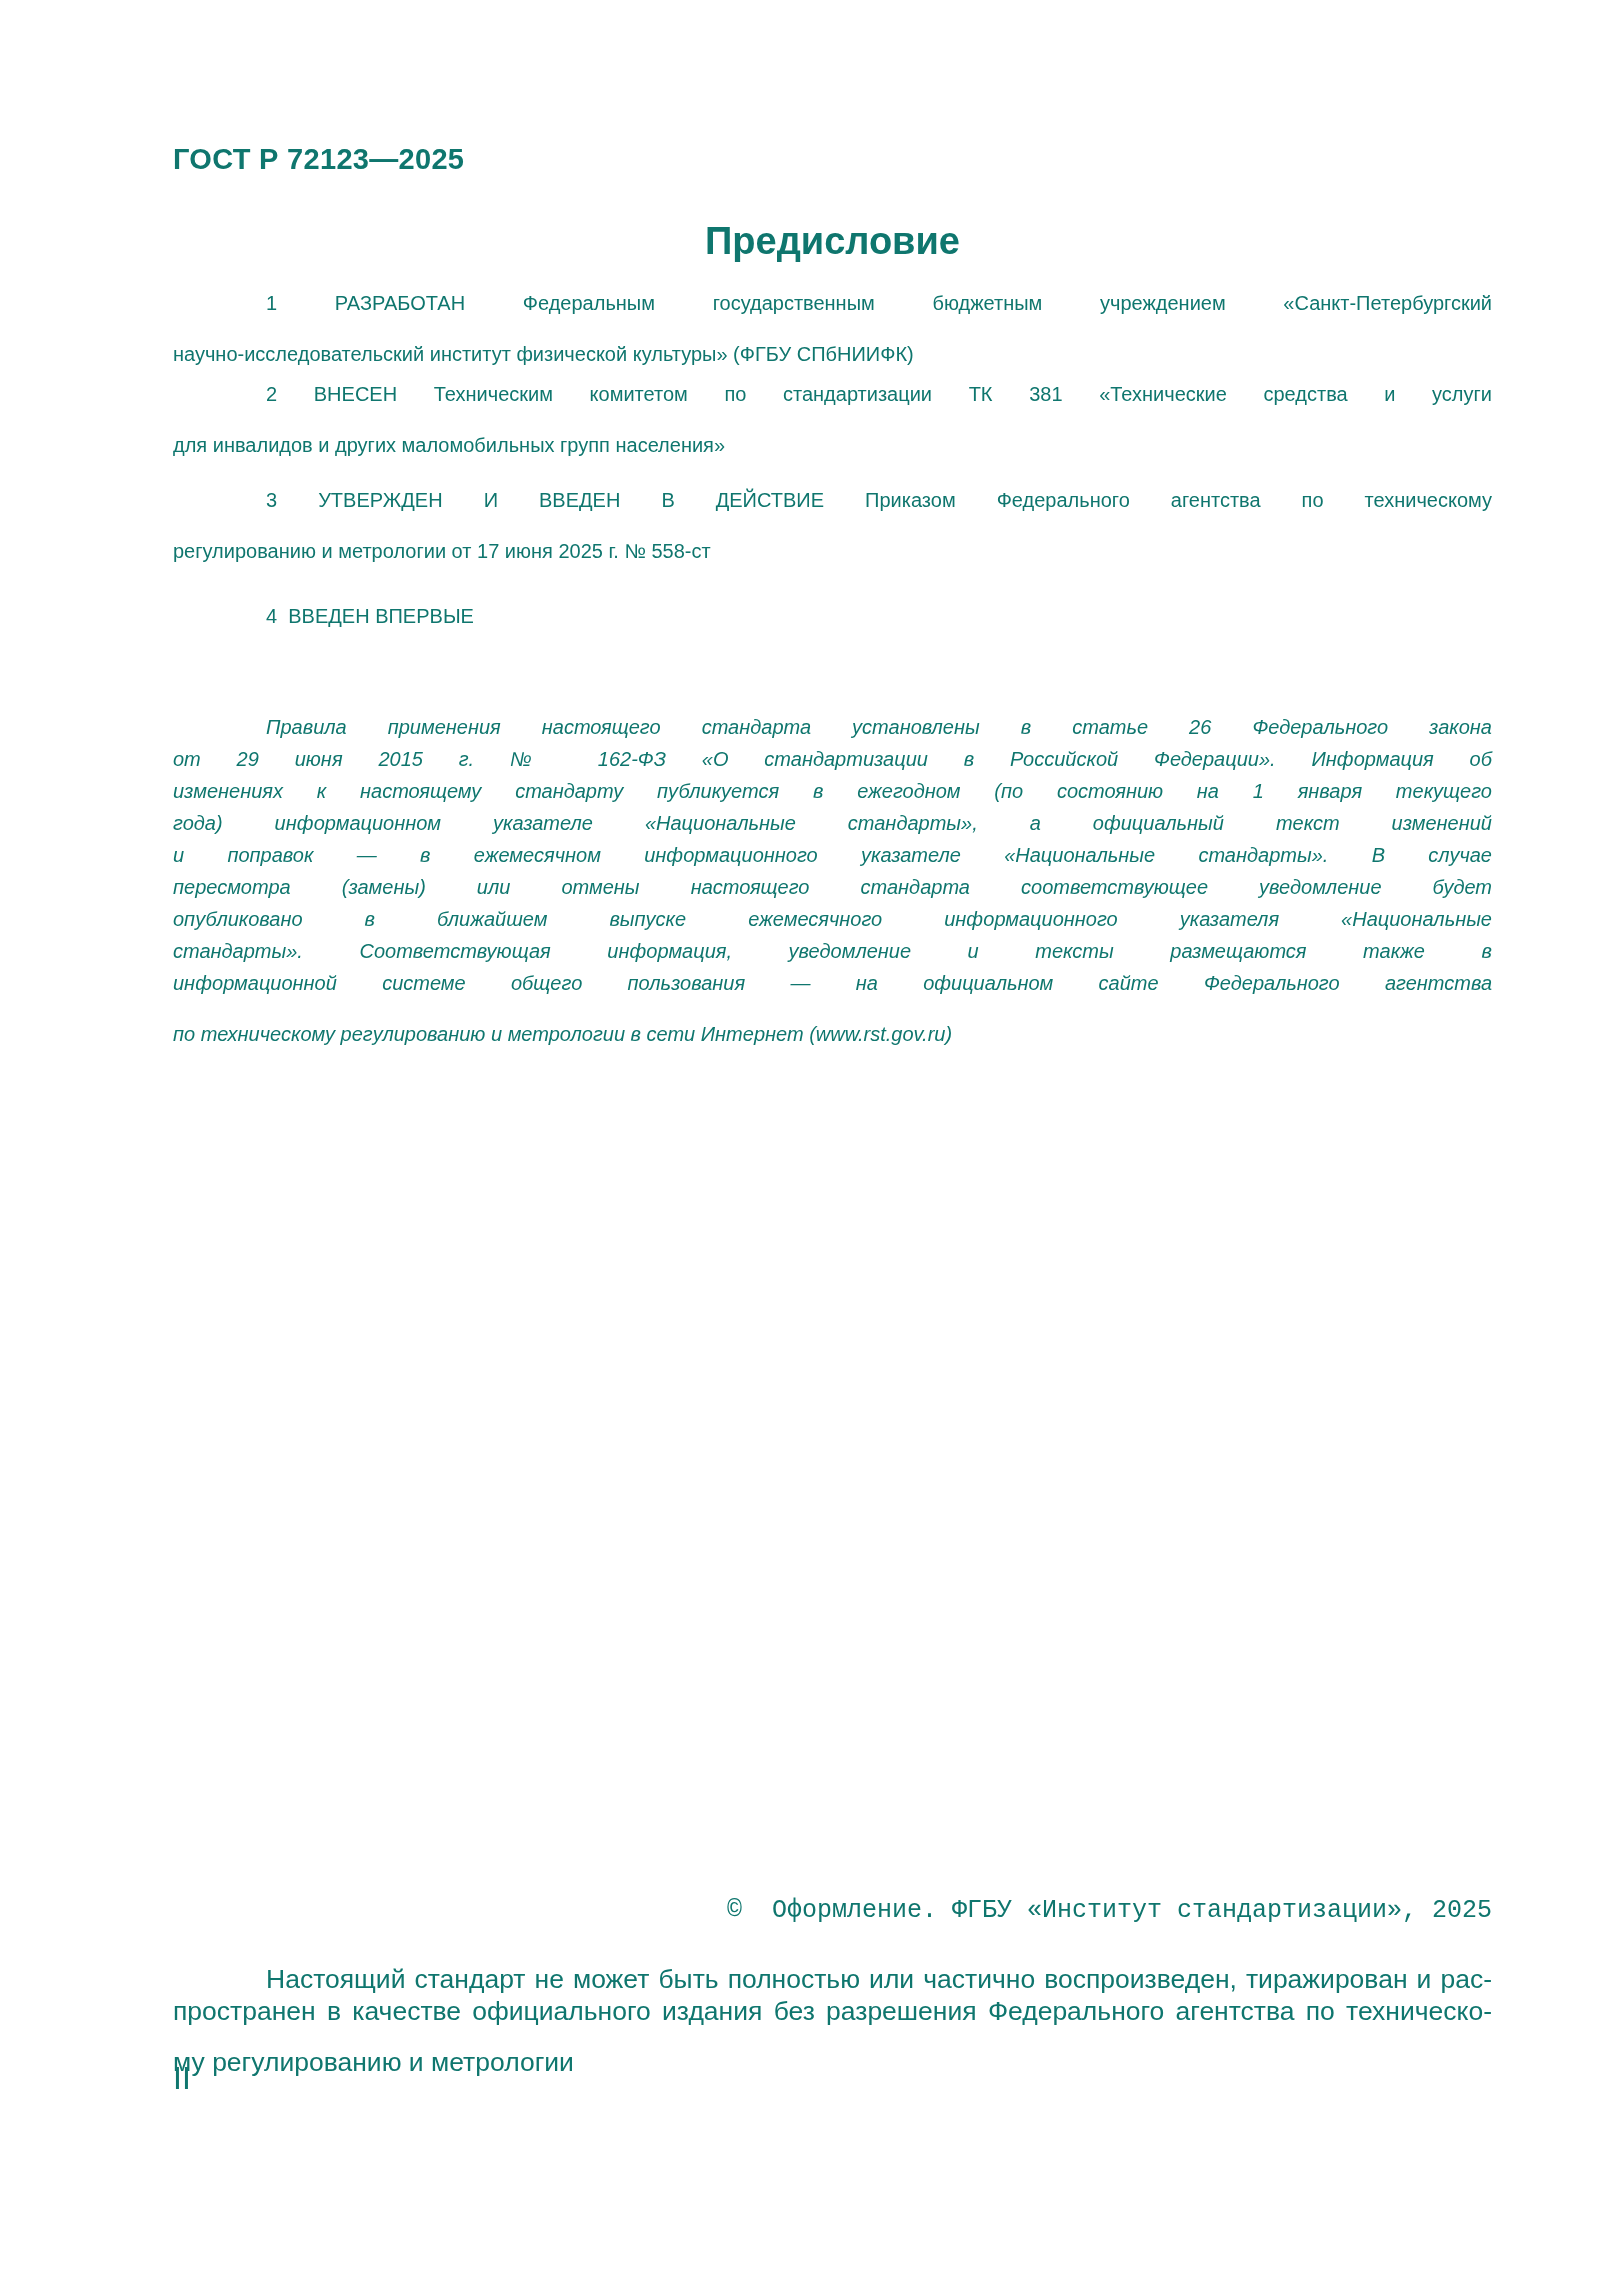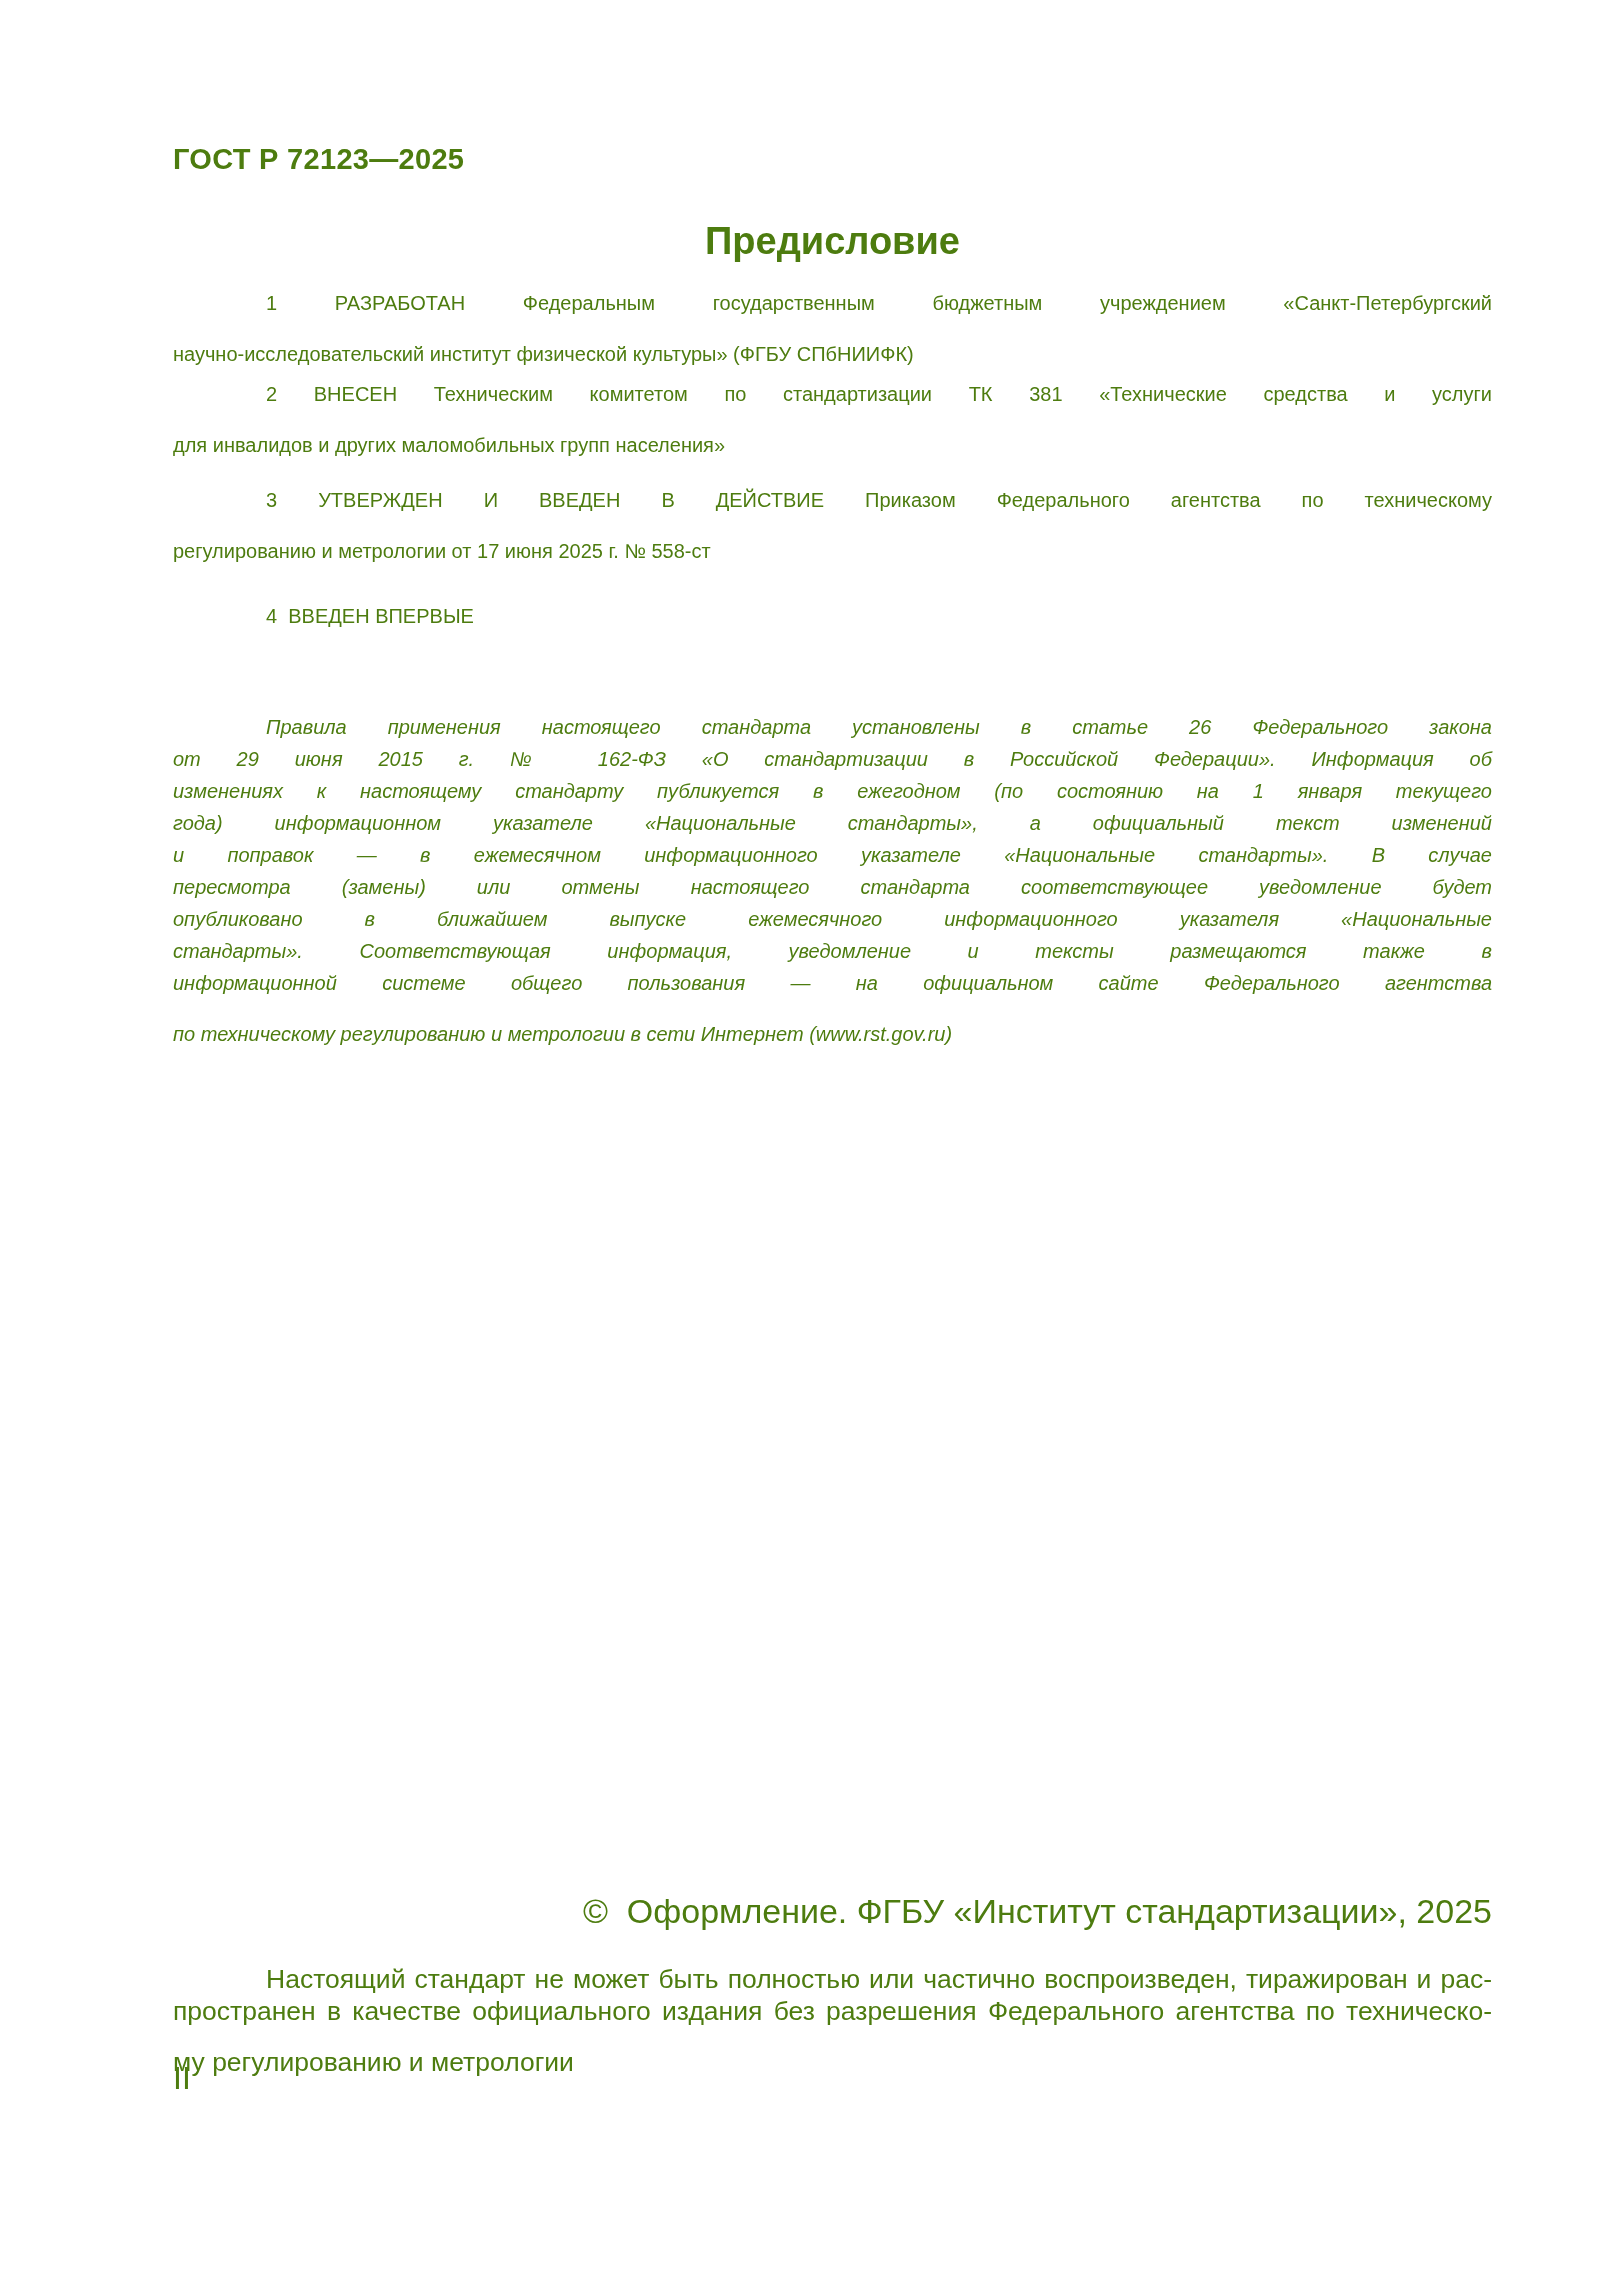--- a/index.html
+++ b/index.html
@@ -8,21 +8,21 @@
     padding: 0;
     background: #e8e8e8;
   }
   .page {
     position: relative;
     width: 1621px;
     height: 2293px;
     margin: 0 auto;
     background: #ffffff;
     font-family: "Liberation Sans", "DejaVu Sans", sans-serif;
-    color: #4d7c0f;
+    color: #0f766e;
     overflow: hidden;
   }
   .doc-code {
     position: absolute;
     left: 173px;
     top: 143px;
     font-size: 29px;
     font-weight: bold;
     letter-spacing: 0.3px;
     white-space: nowrap;
@@ -65,23 +65,24 @@
   .legal-notice .tline:first-child,
   .restriction .tline:first-child {
     text-indent: 93px;
   }
   .copyright {
     position: absolute;
     left: 173px;
     top: 1895px;
     width: 1319px;
     text-align: right;
-    font-size: 34px;
+    font-size: 25px;
     line-height: 32px;
     white-space: nowrap;
+    font-family: Liberation Mono, monospace;
   }
   .restriction {
     top: 1963px;
     font-size: 26.5px;
     line-height: 32px;
   }
   .page-number {
     position: absolute;
     left: 173px;
     top: 2062px;

